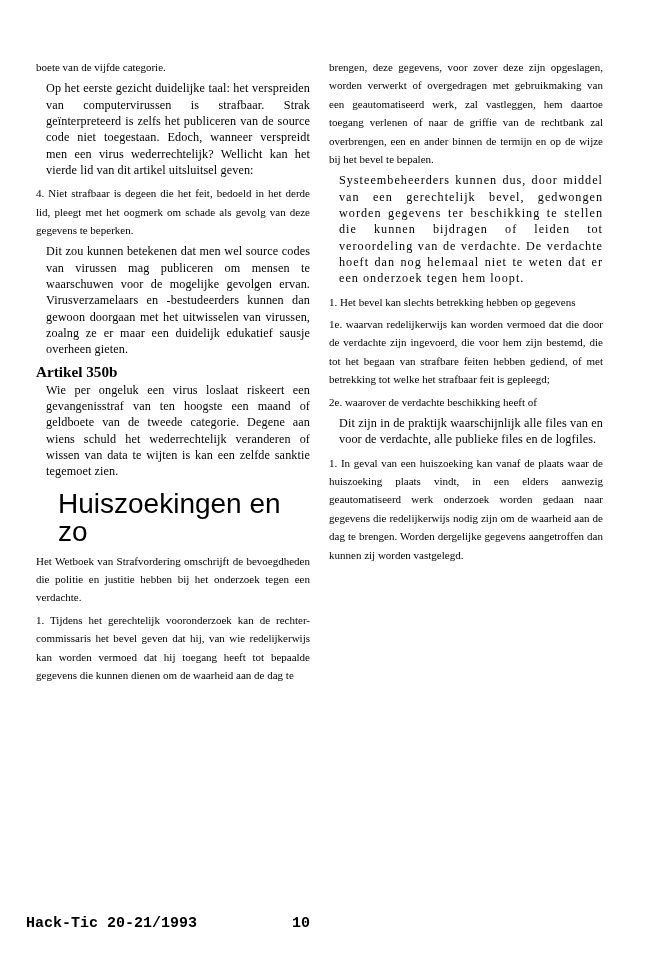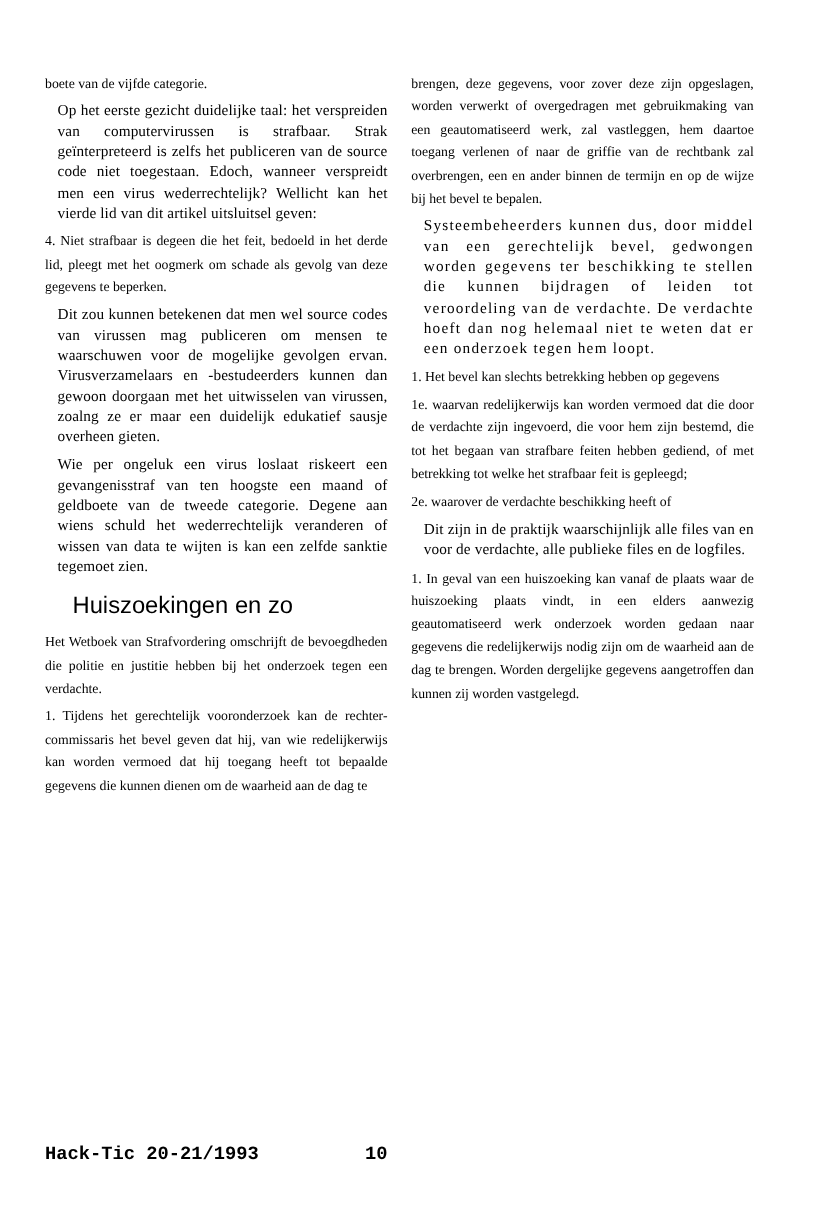--- a/index.html
+++ b/index.html
@@ -4,33 +4,34 @@
 <style>
   html, body { margin: 0; padding: 0; background: #ffffff; }
   body { width: 652px; height: 968px; position: relative; overflow: hidden; color: #000; }
   .col { position: absolute; top: 58px; width: 274px; font-family: "Liberation Serif", serif; }
   .col-left { left: 36px; }
   .col-right { left: 329px; }
   .p { font-size: 11px; line-height: 18.4px; text-align: justify; margin: 0 0 4px 0; }
   .note { font-size: 12.2px; line-height: 16.3px; text-align: justify; margin: 0 0 6px 10px; font-weight: normal; letter-spacing: 0.1px; }
   .note.wide { letter-spacing: 1px; }
   .art { font-size: 15.2px; line-height: 18.4px; font-weight: bold; margin: 0; }
-  .heading { font-family: "Liberation Sans", sans-serif; font-size: 19px; line-height: 28px; margin: 10px 0 6px 22px; font-weight: normal; }
+  .heading { font-family: "Liberation Sans", sans-serif; font-size: 28px; line-height: 28px; margin: 10px 0 6px 22px; font-weight: normal; }
   .footer { position: absolute; top: 915px; font-family: "Liberation Mono", monospace; font-size: 15px; font-weight: bold; }
-  .footer-title { left: 36px; }
+  .footer-title { left: 26px; }
   .footer-page { left: 292px; }
 </style>
 </head>
 <body>
 
 <div class="col col-left">
   <p class="p">boete van de vijfde categorie.</p>
   <p class="note">Op het eerste gezicht duidelijke taal: het verspreiden van computervirussen is strafbaar. Strak geïnterpreteerd is zelfs het publiceren van de source code niet toegestaan. Edoch, wanneer verspreidt men een virus wederrechtelijk? Wellicht kan het vierde lid van dit artikel uitsluitsel geven:</p>
   <p class="p">4. Niet strafbaar is degeen die het feit, bedoeld in het derde lid, pleegt met het oogmerk om schade als gevolg van deze gegevens te beperken.</p>
   <p class="note">Dit zou kunnen betekenen dat men wel source codes van virussen mag publiceren om mensen te waarschuwen voor de mogelijke gevolgen ervan. Virusverzamelaars en -bestudeerders kunnen dan gewoon doorgaan met het uitwisselen van virussen, zoalng ze er maar een duidelijk edukatief sausje overheen gieten.</p>
+  <p class="art">Artikel 350b</p>
   <p class="note">Wie per ongeluk een virus loslaat riskeert een gevangenisstraf van ten hoogste een maand of geldboete van de tweede categorie. Degene aan wiens schuld het wederrechtelijk veranderen of wissen van data te wijten is kan een zelfde sanktie tegemoet zien.</p>
   <h2 class="heading">Huiszoekingen en zo</h2>
   <p class="p">Het Wetboek van Strafvordering omschrijft de bevoegdheden die politie en justitie hebben bij het onderzoek tegen een verdachte.</p>
   <p class="p">1. Tijdens het gerechtelijk vooronderzoek kan de rechter-commissaris het bevel geven dat hij, van wie redelijkerwijs kan worden vermoed dat hij toegang heeft tot bepaalde gegevens die kunnen dienen om de waarheid aan de dag te</p>
 </div>
 
 <div class="col col-right">
   <p class="p">brengen, deze gegevens, voor zover deze zijn opgeslagen, worden verwerkt of overgedragen met gebruikmaking van een geautomatiseerd werk, zal vastleggen, hem daartoe toegang verlenen of naar de griffie van de rechtbank zal overbrengen, een en ander binnen de termijn en op de wijze bij het bevel te bepalen.</p>
   <p class="note wide">Systeembeheerders kunnen dus, door middel van een gerechtelijk bevel, gedwongen worden gegevens ter beschikking te stellen die kunnen bijdragen of leiden tot veroordeling van de verdachte. De verdachte hoeft dan nog helemaal niet te weten dat er een onderzoek tegen hem loopt.</p>
   <p class="p">1. Het bevel kan slechts betrekking hebben op gegevens</p>

